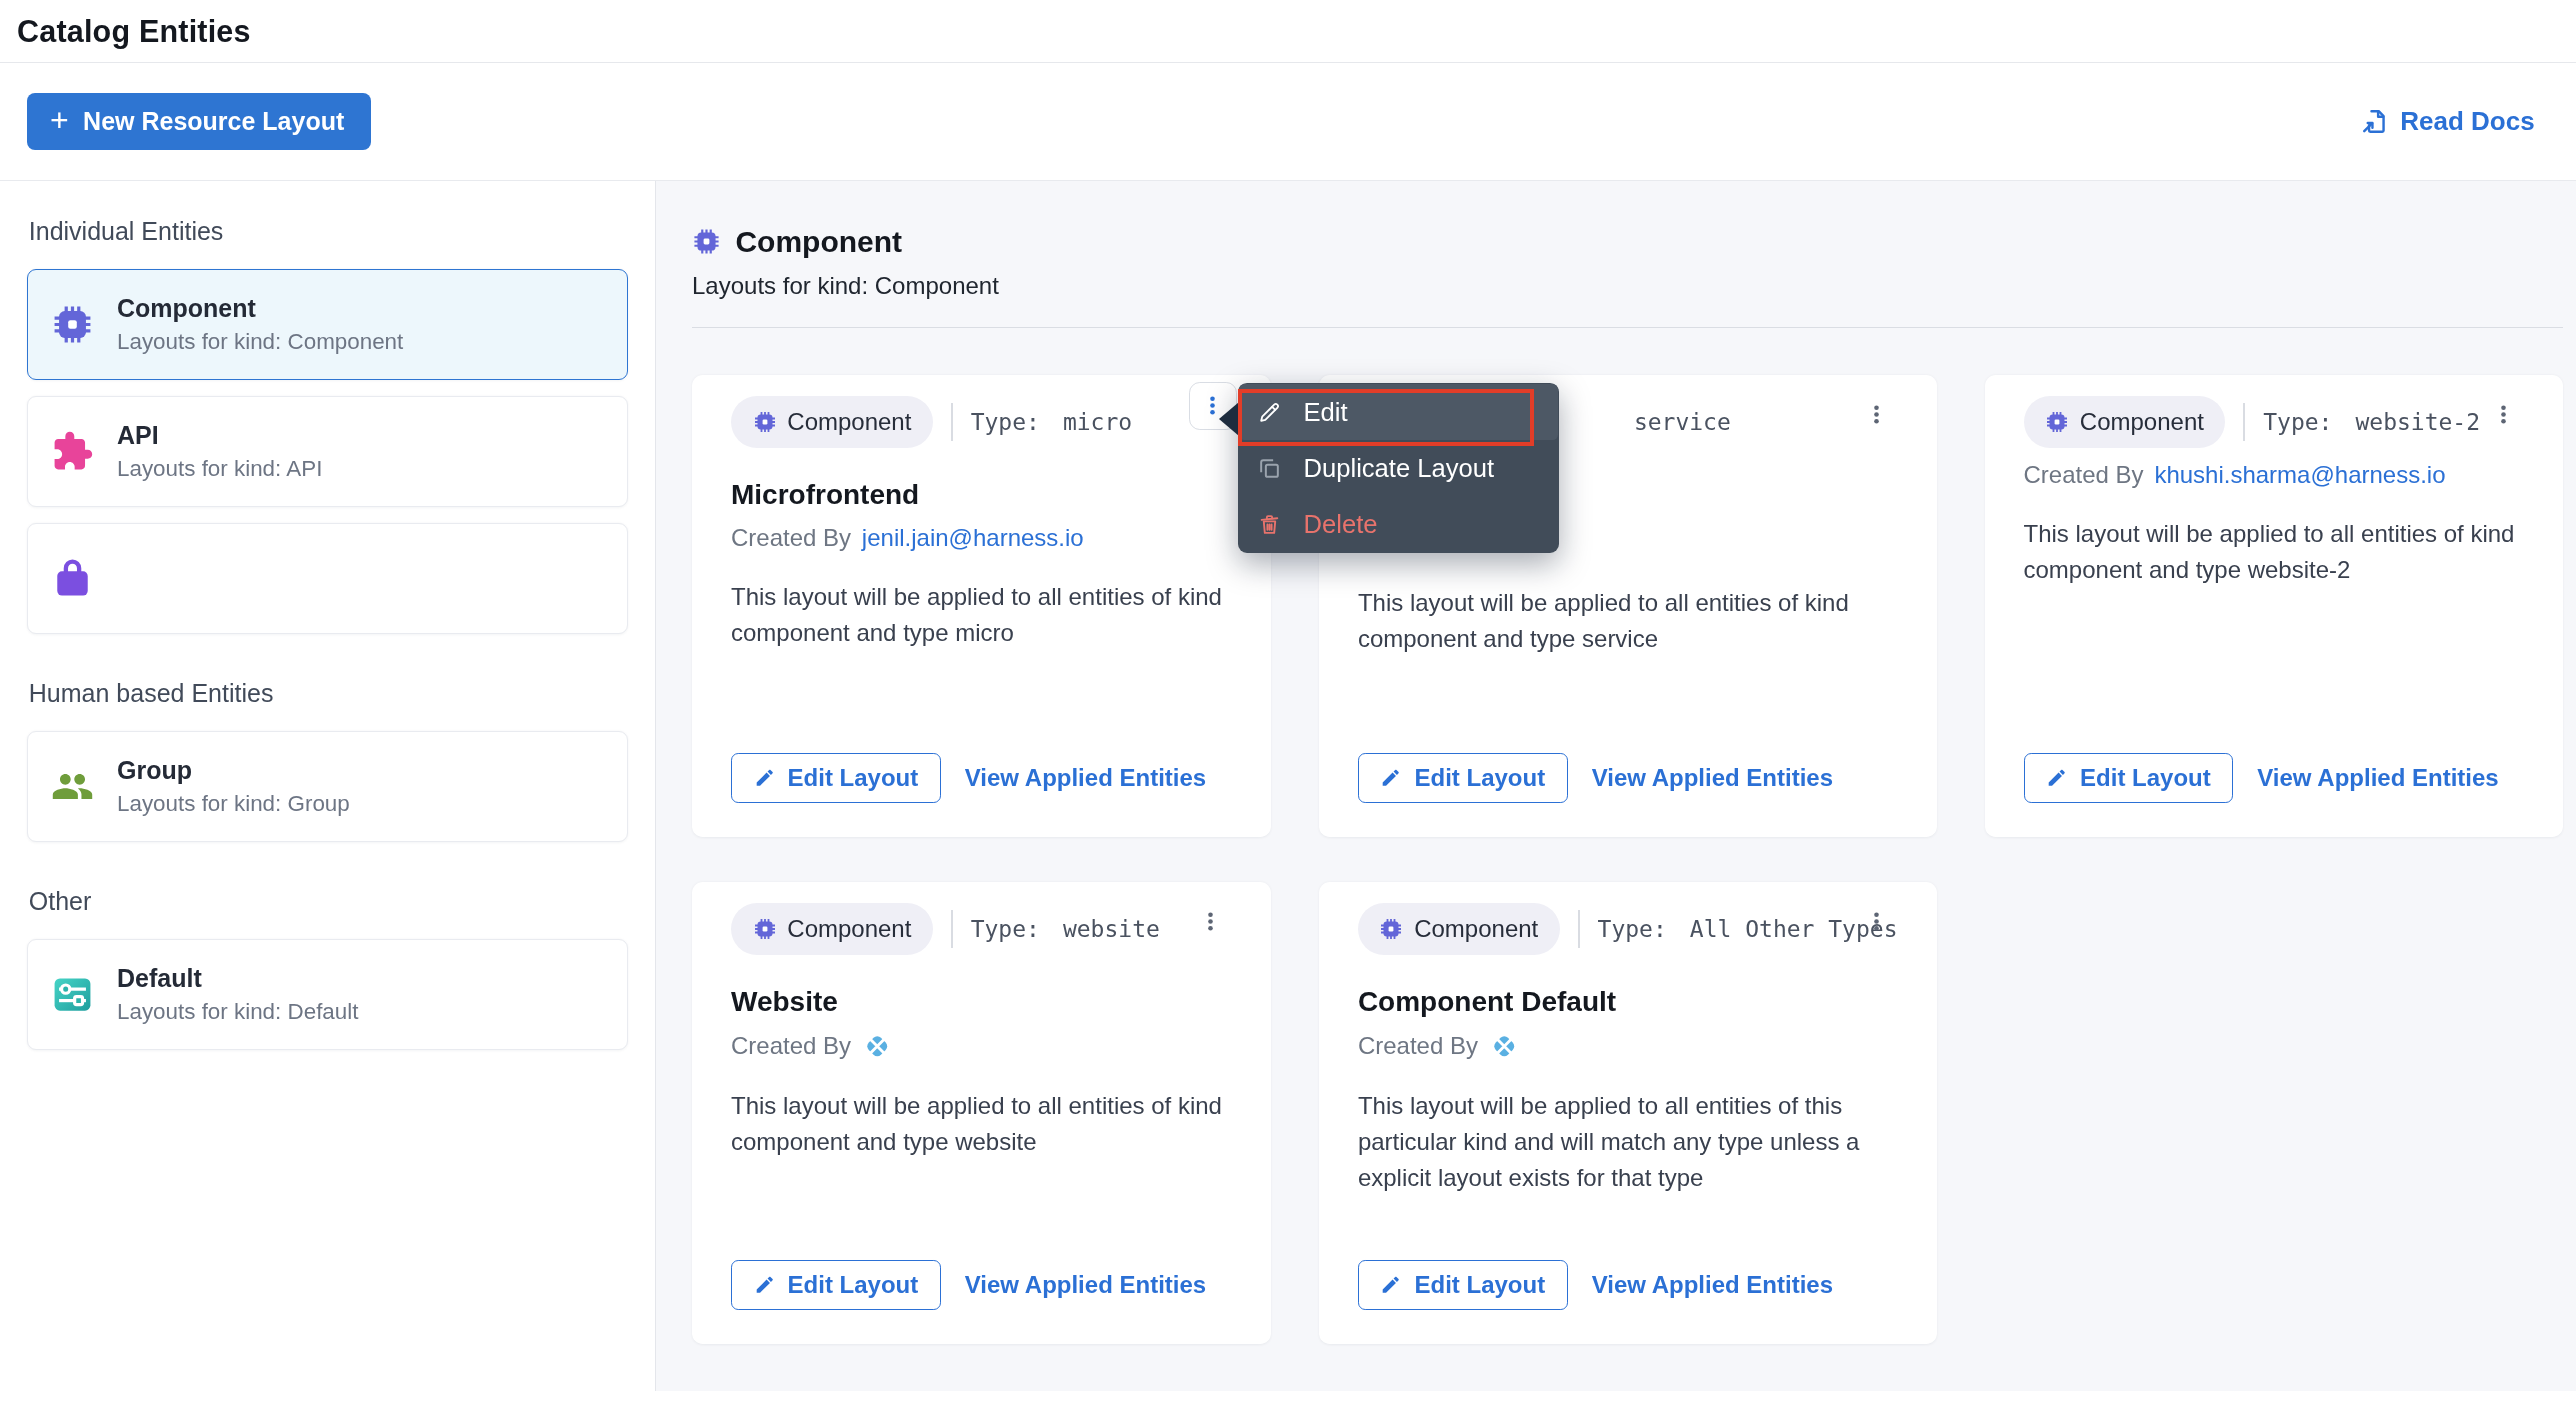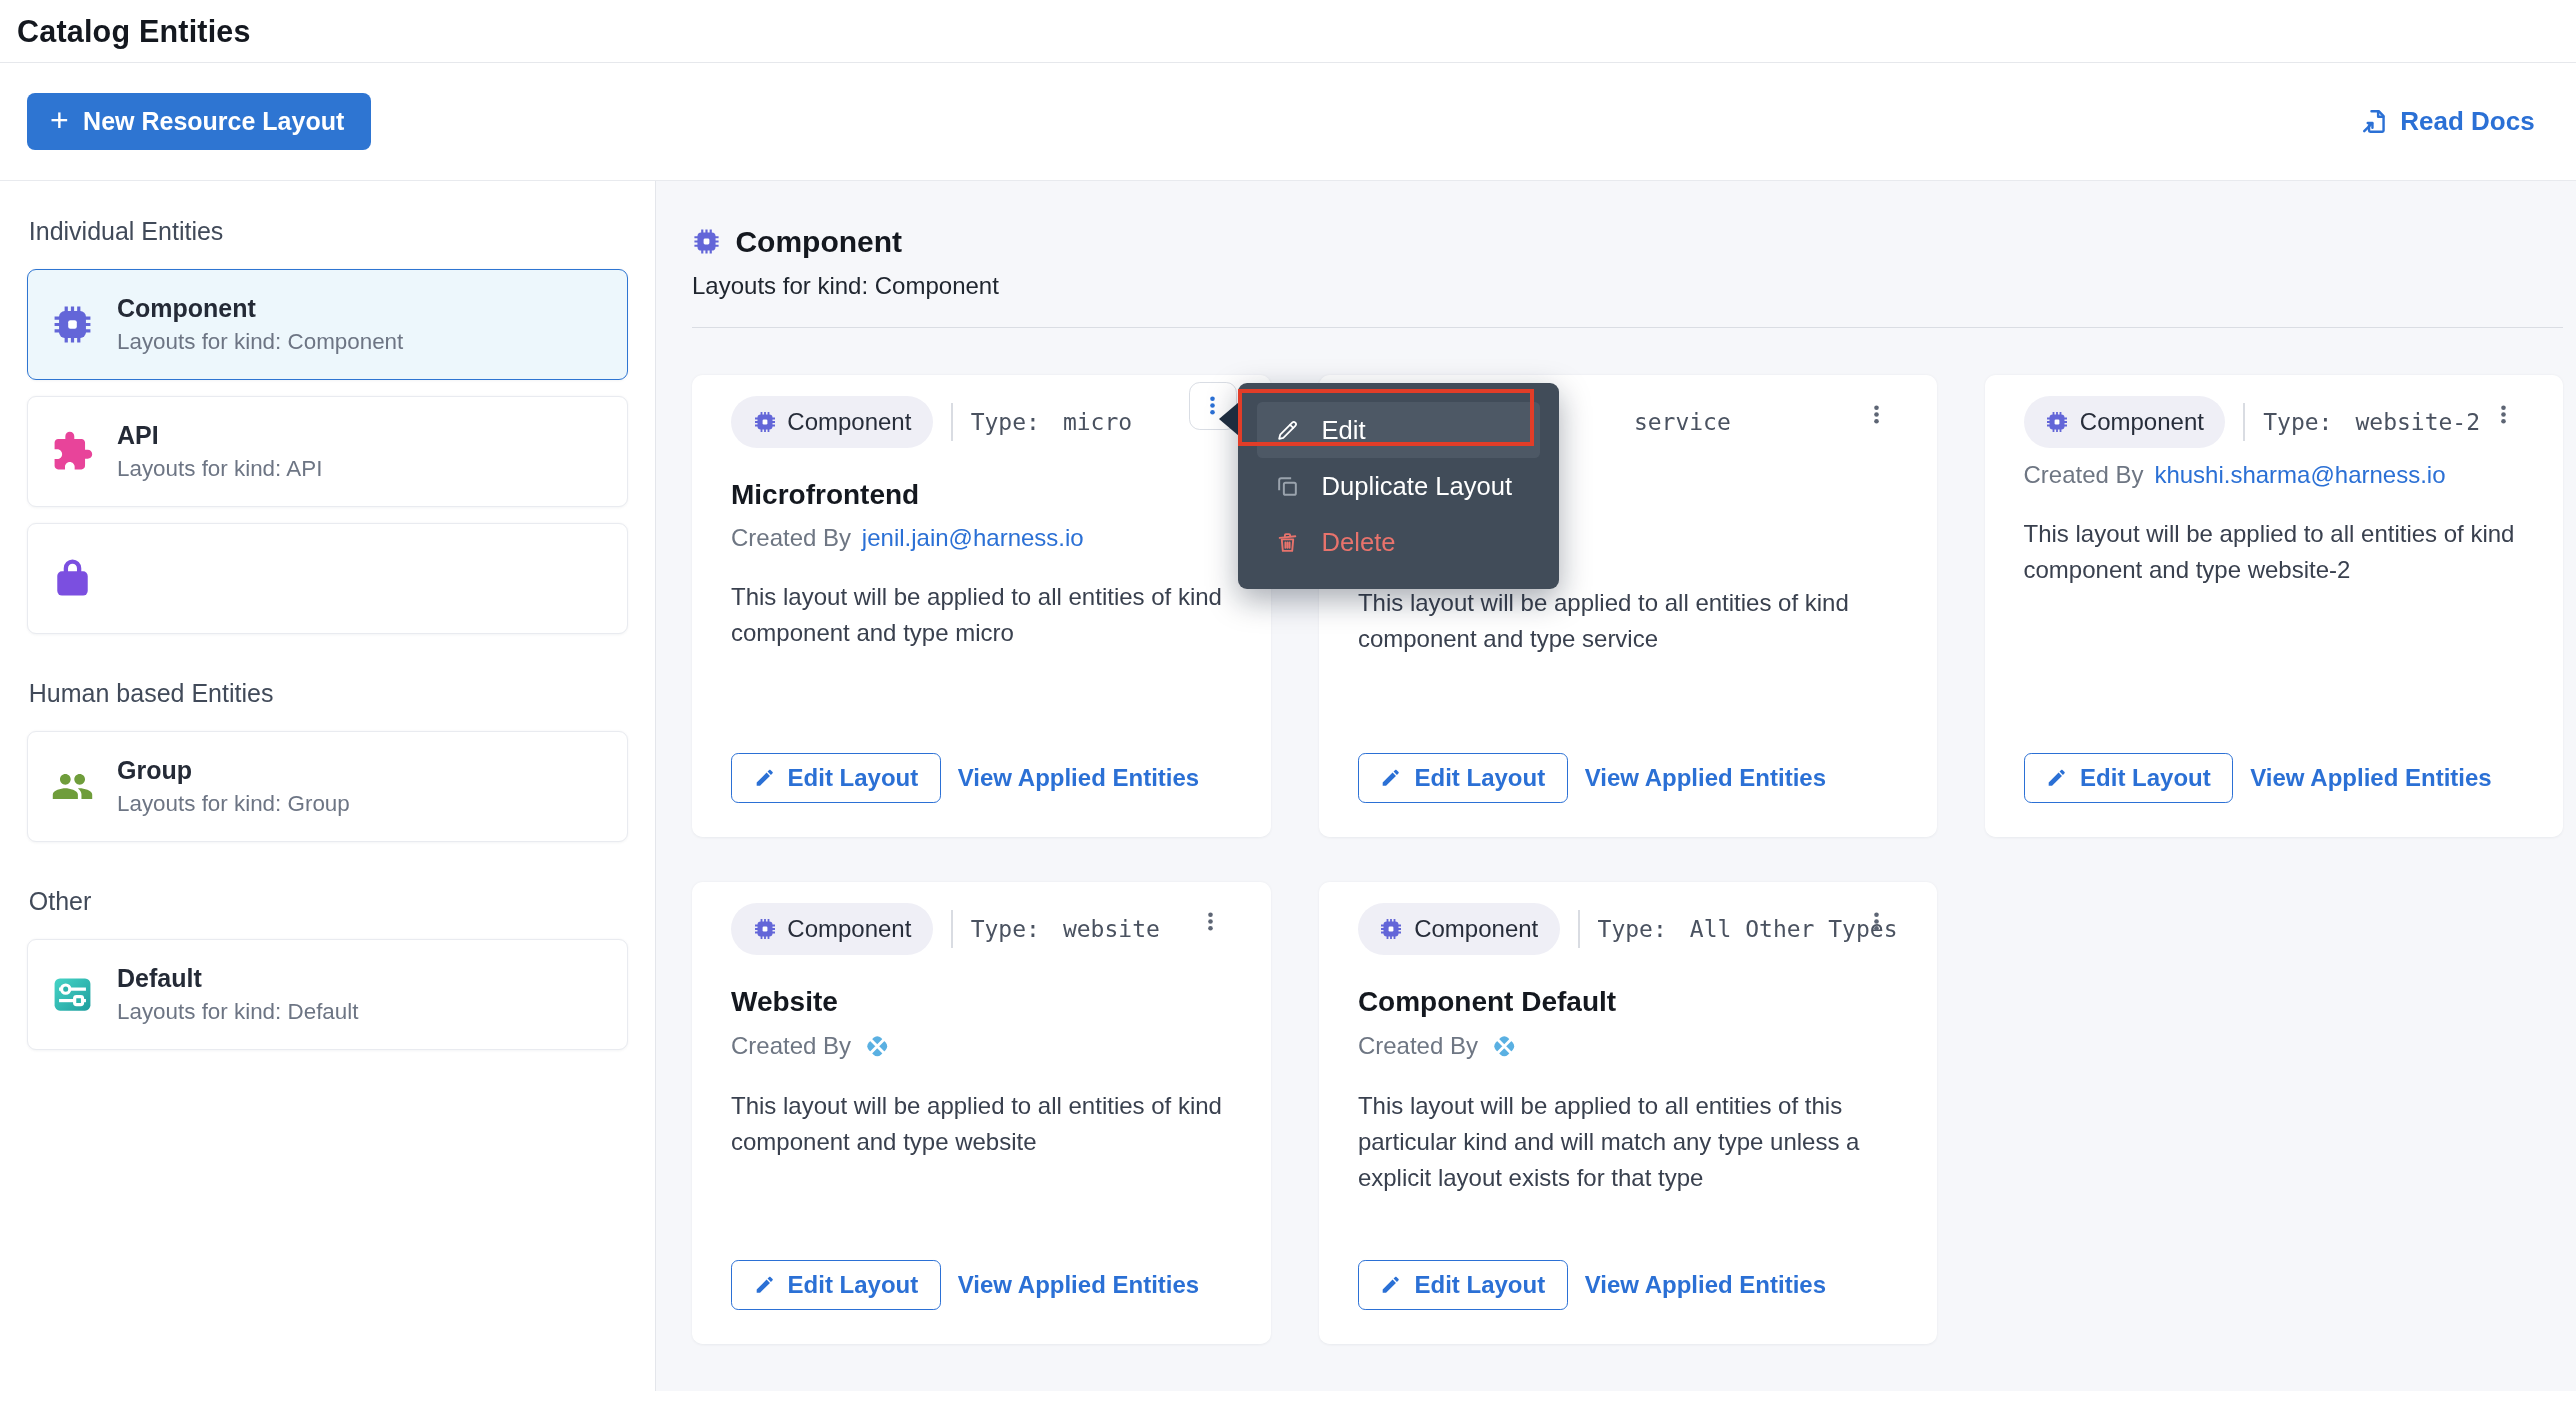--- a/index.html
+++ b/index.html
@@ -39,34 +39,34 @@
   .cards { display:grid; grid-template-columns:repeat(3,1fr); gap:45px 48px; margin-top:47px; }
   .card { background:#fff; border-radius:10.8px; min-height:462px; padding:20px 39px 34px; position:relative; display:flex; flex-direction:column; box-shadow:0 0.9px 2.7px rgba(25,35,55,.06); }
   .badge-row { display:flex; align-items:center; gap:18px; height:54px; flex:none; }
   .badge { display:inline-flex; align-items:center; gap:10.8px; background:#efeff6; border-radius:896px; padding:0 21.5px; height:52px; font-size:24px; color:#272d3a; font-weight:500; }
   .vdiv { width:1.8px; height:38px; background:#d9dce2; flex:none; }
   .type-text { font-family:"DejaVu Sans Mono", monospace; font-size:23px; color:#4a5260; display:inline-flex; gap:23px; white-space:nowrap; }
   .card-title { font-size:28px; font-weight:700; color:#14181f; margin-top:30.5px; }
   .created { font-size:24px; color:#6e7683; margin-top:12.6px; display:flex; align-items:center; gap:10.8px; }
   .clink { color:#2b70d5; text-decoration:none; cursor:pointer; }
   .desc { font-size:24px; color:#39404e; line-height:1.5; margin-top:27px; max-width:583px; }
-  .card-footer { margin-top:auto; display:flex; align-items:center; gap:17px; }
+  .card-footer { margin-top:auto; display:flex; align-items:center; gap:24px; }
   .btn-outline { display:inline-flex; align-items:center; gap:12.6px; border:1.8px solid #2b70d5; border-radius:7.2px; color:#2b70d5; font-size:24px; font-weight:700; height:50px; padding:0 21.5px; background:#fff; cursor:pointer; font-family:inherit; }
   .flink { color:#2b70d5; font-size:24px; font-weight:700; text-decoration:none; cursor:pointer; }
 
   .kebab-box { position:absolute; top:7.2px; right:34px; width:48px; height:48px; border:1.3px solid #d9dde4; border-radius:10.8px; background:#fff; display:flex; align-items:center; justify-content:center; cursor:pointer; }
   .kebab-plain { position:absolute; top:16px; right:36px; width:48px; height:48px; display:flex; align-items:center; justify-content:center; cursor:pointer; }
 
   
   .remnant-row { height:54px; display:flex; align-items:center; flex:none; }
   .remnant { margin-left:276px; }
   .spacer-hidden { height:109px; flex:none; }
 
   
-  .ctx-menu { position:absolute; left:1238px; top:383px; width:321px; background:#414c59; border-radius:9px; padding:19px; box-shadow:0 10.8px 30.5px rgba(10,20,40,.35); z-index:50; }
+  .ctx-menu { position:absolute; left:1238px; top:383px; width:321px; background:#414c59; border-radius:9px; padding:1px; box-shadow:0 10.8px 30.5px rgba(10,20,40,.35); z-index:50; }
   .ctx-arrow { position:absolute; left:-19px; top:19px; width:0; height:0; border-top:17px solid transparent; border-bottom:17px solid transparent; border-right:20.6px solid #1d2c3e; }
   .ctx-item { height:56px; display:flex; align-items:center; gap:21.5px; padding:0 18px; font-size:25.6px; color:#ffffff; border-radius:5.4px; cursor:pointer; }
   .ctx-item.hl { background:#4d5865; }
   .ctx-item.danger { color:#e8736c; }
   .annotation { position:absolute; left:0; top:6.3px; width:296px; height:57px; border:4.5px solid #e23d28; z-index:2; pointer-events:none; }
 
   svg { display:block; flex:none; }
 </style>
 </head>
 <body>

